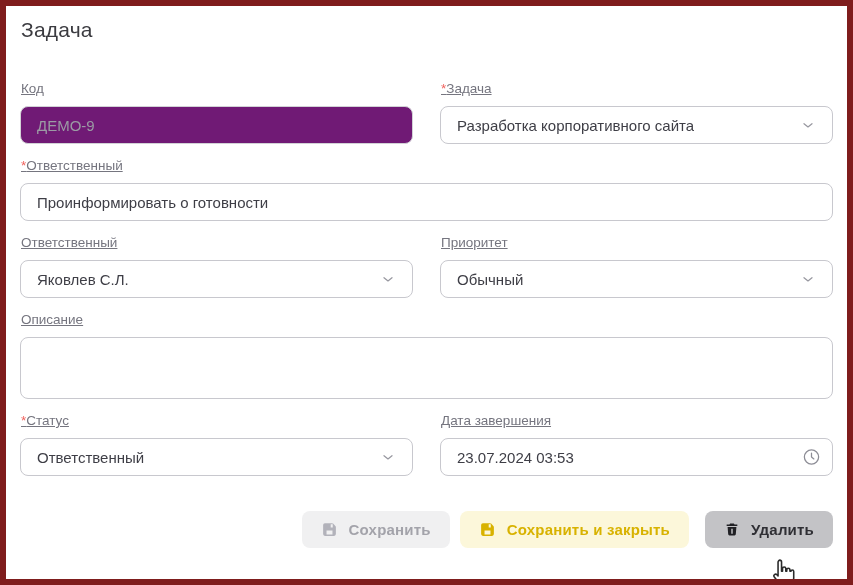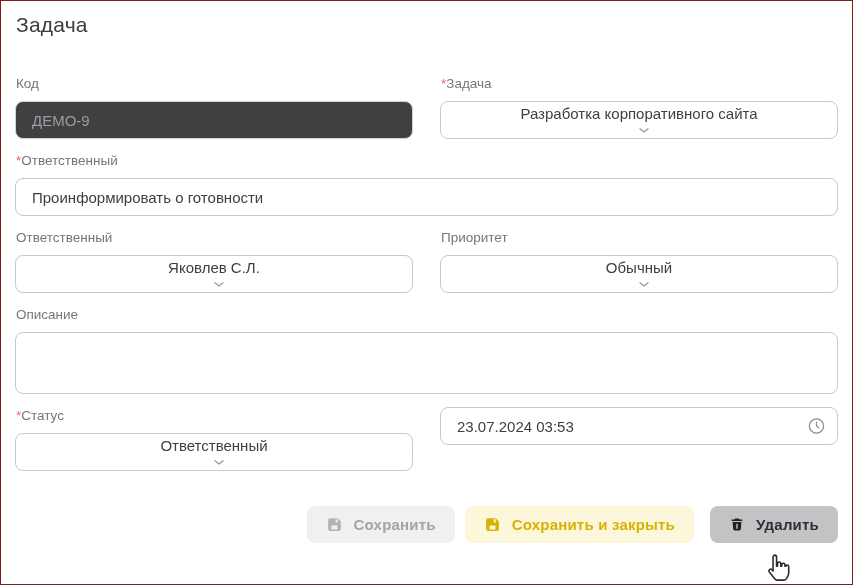--- a/index.html
+++ b/index.html
@@ -5,70 +5,71 @@
   * { box-sizing: border-box; margin: 0; padding: 0; }
   html,body { background:#fff; }
   body {
     font-family: "Liberation Sans", "DejaVu Sans", sans-serif;
     width: 853px; height: 585px;
   }
   .panel {
     position: relative;
     width: 853px; height: 585px;
     background: #fff;
-    border: 1px solid #7f1d1d;
+    border: 6px solid #7f1d1d;
     padding: 10px 14px 4px 14px;
     overflow: hidden;
   }
   .page-title {
     font-size: 21px;
     font-weight: 400;
     color: #3b3b40;
     letter-spacing: .2px;
     margin: 2px 0 0 1px;
   }
   .form { margin-top: 38px; }
   .form-row { display: flex; gap: 27px; margin-bottom: 13px; }
   .form-col { flex: 1; min-width: 0; }
   .field-label {
     display: block;
     font-size: 13.5px;
     color: #75757f;
     margin: 0 0 9px 1px;
     line-height: 17px;
+    text-decoration: underline;
   }
   .req { color: var(--required-red, #f0625d); }
   .field-wrap { position: relative; }
   .field, input.field, textarea.field {
     width: 100%;
     height: 38px;
     border: 1px solid #c8c8ce;
     border-radius: 8px;
     background: #fff;
     font-family: "Liberation Sans", "DejaVu Sans", sans-serif;
     font-size: 15px;
     color: #3e3e46;
     padding: 0 16px;
     display: flex;
     align-items: center;
     outline: none;
   }
   input.field { display: block; line-height: 36px; }
   input.field.disabled {
-    background: #404040;
+    background: #701a75;
     color: #9b9ba4;
     border-color: #d2d2d6;
   }
   textarea.field {
     height: 62px;
     resize: none;
     padding: 10px 16px;
     display: block;
   }
-  .select-field { cursor: pointer; justify-content: flex-end; flex-direction: column; }
+  .select-field { cursor: pointer; justify-content: space-between; }
   .select-field .select-value {
     white-space: nowrap; overflow: hidden; text-overflow: ellipsis;
   }
   .chevron { flex: 0 0 auto; margin-left: 10px; color: #97979f; display:flex; }
   .trailing-icon {
     position: absolute; right: 12px; top: 50%;
     transform: translateY(-50%);
     color: #8d8d96; display: flex;
     cursor: pointer;
   }
@@ -190,20 +191,21 @@
         <div class="field select-field">
           <span class="select-value">Ответственный</span>
           <span class="chevron">
             <svg width="16" height="16" viewBox="0 0 24 24" fill="none" stroke="currentColor" stroke-width="1.8" stroke-linecap="round" stroke-linejoin="round">
                 <path d="M6 10l6 5 6-5"></path>
               </svg>
           </span>
         </div>
       </div>
       <div class="form-col">
+        <label class="field-label"><span>Дата завершения</span></label>
         <div class="field-wrap">
           <input class="field date-input" type="text" value="23.07.2024 03:53" style="">
           <span class="trailing-icon">
             <svg width="19" height="19" viewBox="0 0 24 24" fill="none" stroke="currentColor" stroke-width="1.6" stroke-linecap="round" stroke-linejoin="round">
                 <circle cx="12" cy="12" r="9"></circle>
                 <path d="M12 7.2V12l3 2.4"></path>
               </svg>
           </span>
         </div>
       </div>

